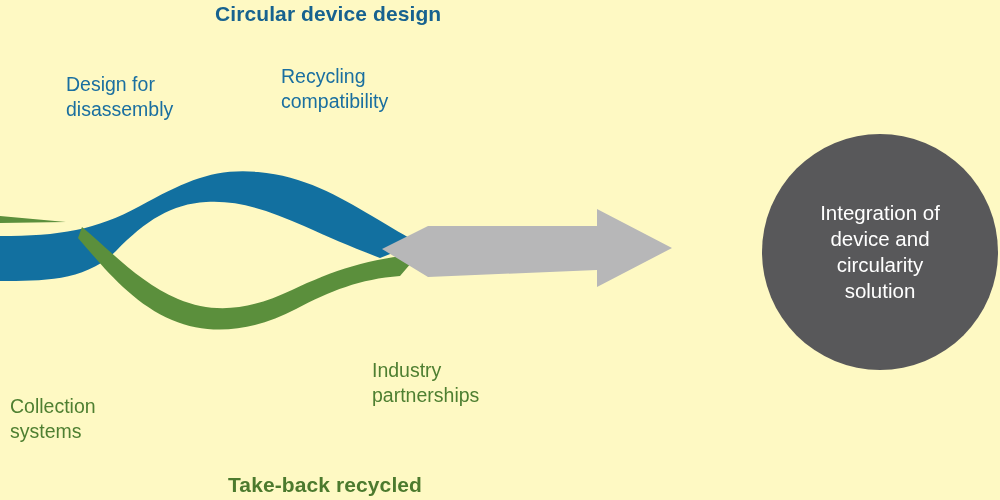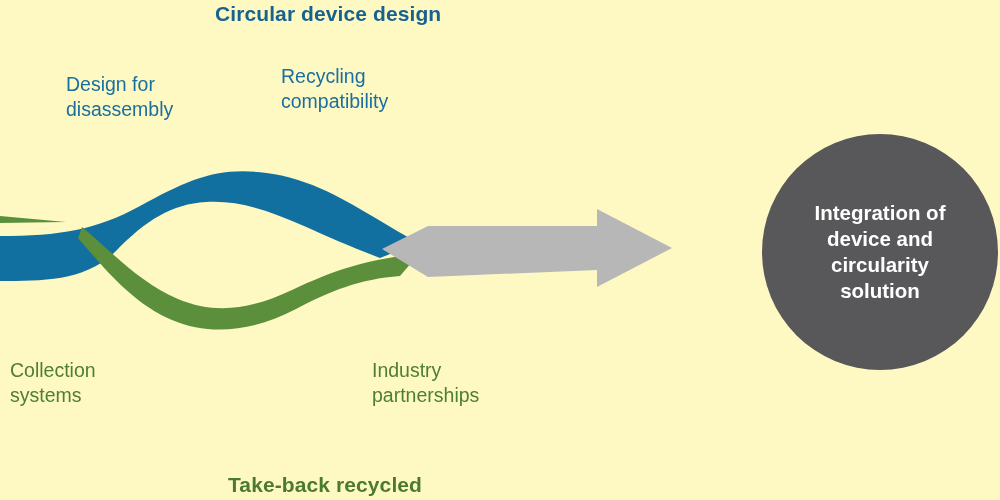--- a/index.html
+++ b/index.html
@@ -71,21 +71,21 @@
     height: 236px;
     border-radius: 50%;
     background: #58585A;
     display: flex;
     align-items: center;
     justify-content: center;
     box-sizing: border-box;
   }
   #solution-circle-text {
     color: #ffffff;
-    font-weight: bold;
+    font-weight: normal;
     font-size: 20.5px;
     line-height: 26px;
     text-align: center;
     width: 180px;
     white-space: pre-line;
   }
 </style>
 </head>
 <body>
 
@@ -134,21 +134,21 @@
 
   <div class="title" id="title-bottom">Take-back recycled</div>
 
   <div class="label label-blue" id="lbl-design" style="white-space: pre-line;">Design for
 disassembly</div>
 
   <div class="label label-blue" id="lbl-recycling" style="white-space: pre-line;">Recycling
 compatibility</div>
 
 
-  <div class="label label-green" id="lbl-collection" style="white-space: pre-line;">Collection
+  <div class="label label-green" id="lbl-collection" style="white-space: pre-line; margin-top: 36px;">Collection
 systems</div>
 
 
   <div class="label label-green" id="lbl-industry" style="white-space: pre-line;">Industry
 partnerships</div>
 
 
   <div id="solution-circle">
     <div id="solution-circle-text">Integration of
 device and

